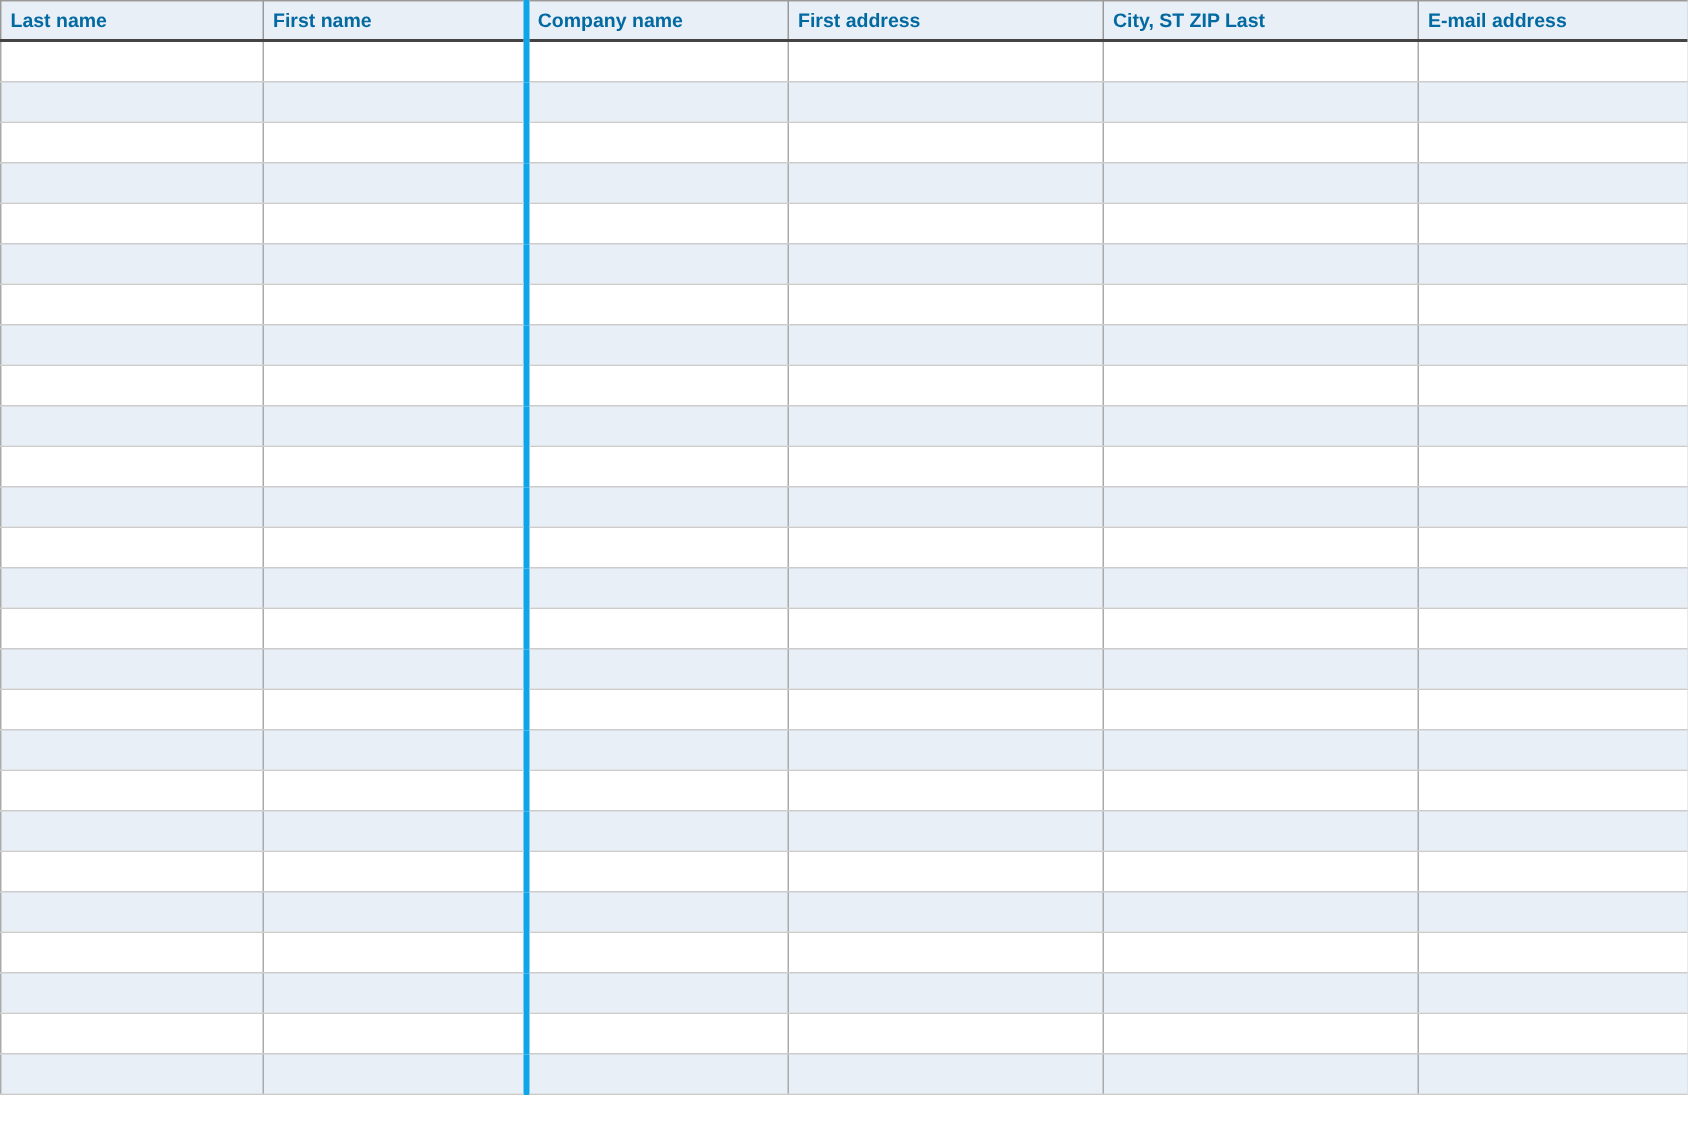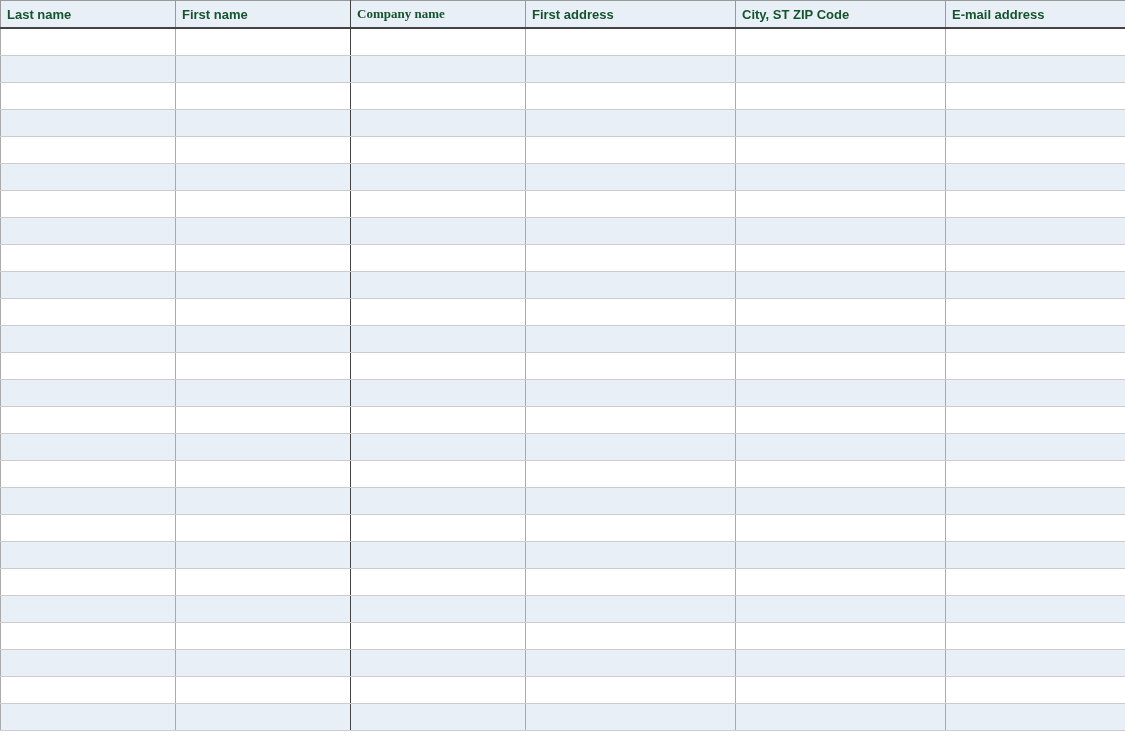--- a/index.html
+++ b/index.html
@@ -18,21 +18,21 @@
       width: 100%;
       border-collapse: collapse;
       table-layout: fixed;
     }
     thead tr {
       background: #e8eff6;
     }
     th {
       text-align: left;
       font-weight: bold;
-      color: #14532d;
+      color: #0369a1;
       padding: 5px 6px;
       border-left: 1px solid #999;
       border-right: 1px solid #999;
       border-top: 1px solid #999;
       border-bottom: 2px solid #444;
       font-size: 13px;
     }
     td {
       height: 27px;
       border-left: 1px solid #aaa;
@@ -45,22 +45,21 @@
     }
     tbody tr.plain td {
       background: #ffffff;
     }
     
     th.col-firstname, td.col-firstname {
       border-right: 1px solid #444;
       margin-top: 47px;
     }
     th.col-company, td.col-company {
-      border-left: 1px solid #0ea5e9;
-      font-family: Liberation Serif, serif;
+      border-left: 4px solid #0ea5e9;
     }
     col.c1 { width: 175px; }
     col.c2 { width: 175px; }
     col.c3 { width: 175px; }
     col.c4 { width: 210px; }
     col.c5 { width: 210px; }
     col.c6 { width: 180px; }
   </style>
 </head>
 <body>
@@ -73,21 +72,21 @@
       <col class="c4">
       <col class="c5">
       <col class="c6">
   </colgroup>
   <thead>
     <tr>
       <th>Last name</th>
       <th class="col-firstname">First name</th>
       <th class="col-company">Company name</th>
       <th>First address</th>
-      <th>City, ST  ZIP Code</th>
+      <th>City, ST  ZIP Last</th>
       <th>E-mail address</th>
     </tr>
   </thead>
   <tbody id="tbody">
   <tr class="plain">
         <td></td>
         <td class="col-firstname"></td>
         <td class="col-company"></td>
         <td></td>
         <td></td>

